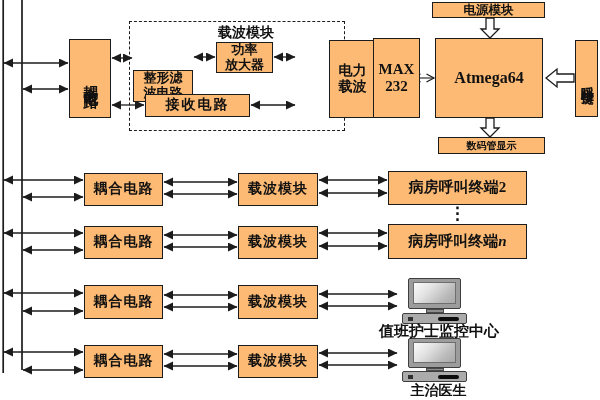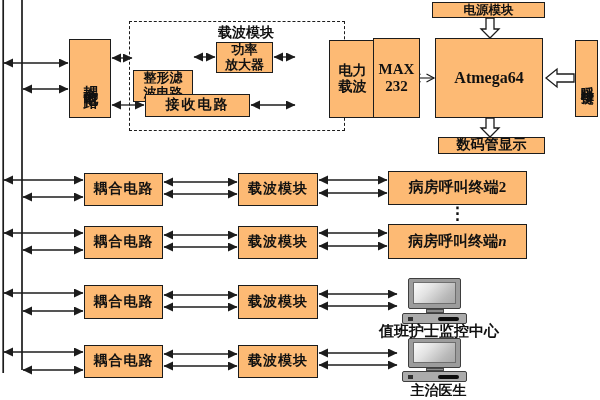--- a/index.html
+++ b/index.html
@@ -139,21 +139,21 @@
 
   <div class="box pre" style="left:365px;top:38px;width:47px;height:80px;font-size:15px;margin-left:8px;">MAX
 232</div>
 
   <div class="box" style="left:435px;top:38px;width:108px;height:80px;font-size:16px;">Atmega64</div>
 
   <div class="box" style="left:432px;top:2px;width:113px;height:16px;font-size:12.5px;">电源模块</div>
 
   <div class="box vert" style="left:575px;top:40px;width:23px;height:77px;font-size:13px;letter-spacing:2px;">呼叫按键</div>
 
-  <div class="box" style="left:438px;top:137px;width:107px;height:17px;font-size:14px;">数码管显示</div>
+  <div class="box" style="left:438px;top:137px;width:107px;height:17px;font-size:10px;">数码管显示</div>
 
   <div class="box ls1" style="left:84px;top:173px;width:79px;height:33px;font-size:14px;">耦合电路</div>
   <div class="box ls1" style="left:238px;top:173px;width:80px;height:33px;font-size:14px;">载波模块</div>
   <div class="box" style="left:388px;top:171px;width:139px;height:34px;font-size:15px;">
     <span>病房呼叫终端</span>
       <span>2</span>
   </div>
 
   <div class="dots" style="left:449px;top:205px;">⋮</div>
 

